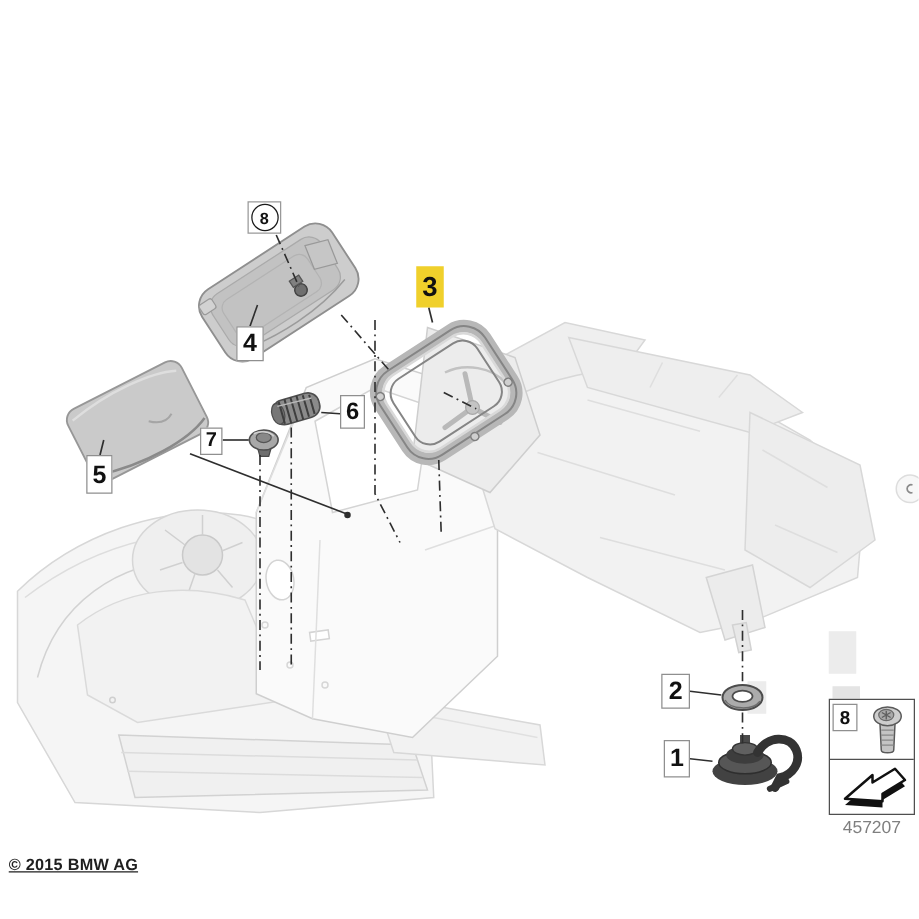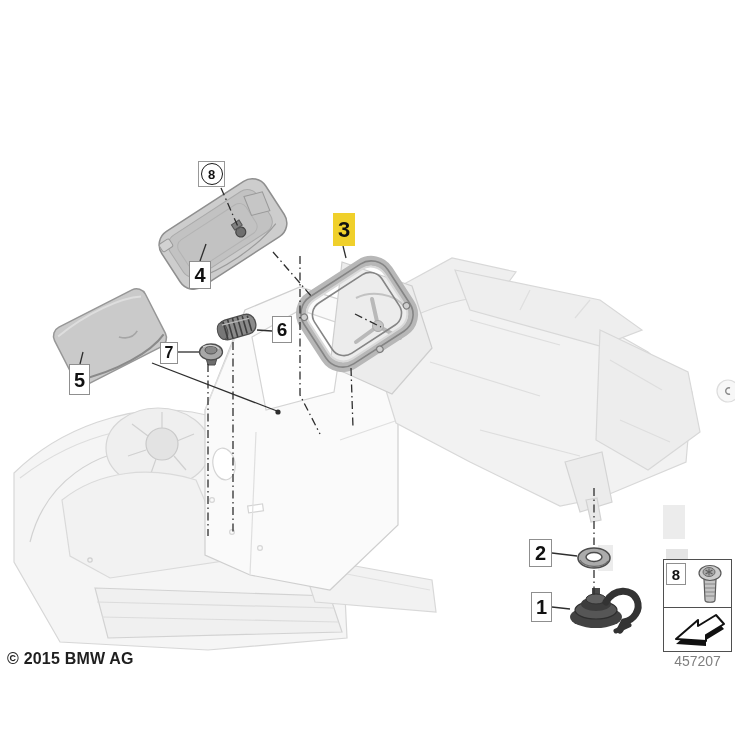--- a/index.html
+++ b/index.html
@@ -33,22 +33,22 @@
     position:absolute;left:2px;top:3px;width:20px;height:22px;
     border:1px solid #8f8f8f;display:flex;align-items:center;justify-content:center;
     font-size:15px;font-weight:700;color:#111;box-sizing:border-box;background:#fff;
   }
   .legend-screw{position:absolute;right:3px;top:3px;}
   .legend-tab{
     position:absolute;left:666px;top:549px;width:22px;height:10px;
     background:#e4e4e4;z-index:2;
   }
   .copyright{
-    position:absolute;left:7px;top:650px;font-size:16px;font-weight:600;
-    color:#1f1f1f;z-index:3;letter-spacing:.2px;white-space:nowrap;
+    position:absolute;left:7px;top:684px;font-size:13px;font-weight:600;
+    color:#1f1f1f;z-index:3;letter-spacing:.2px;white-space:nowrap;text-decoration:underline;
   }
   .diagram-number{
     position:absolute;left:663px;top:653px;width:69px;text-align:center;
     font-size:14px;color:#7f7f7f;z-index:3;
   }
 </style>
 </head>
 <body>
 
 <div class="canvas">

